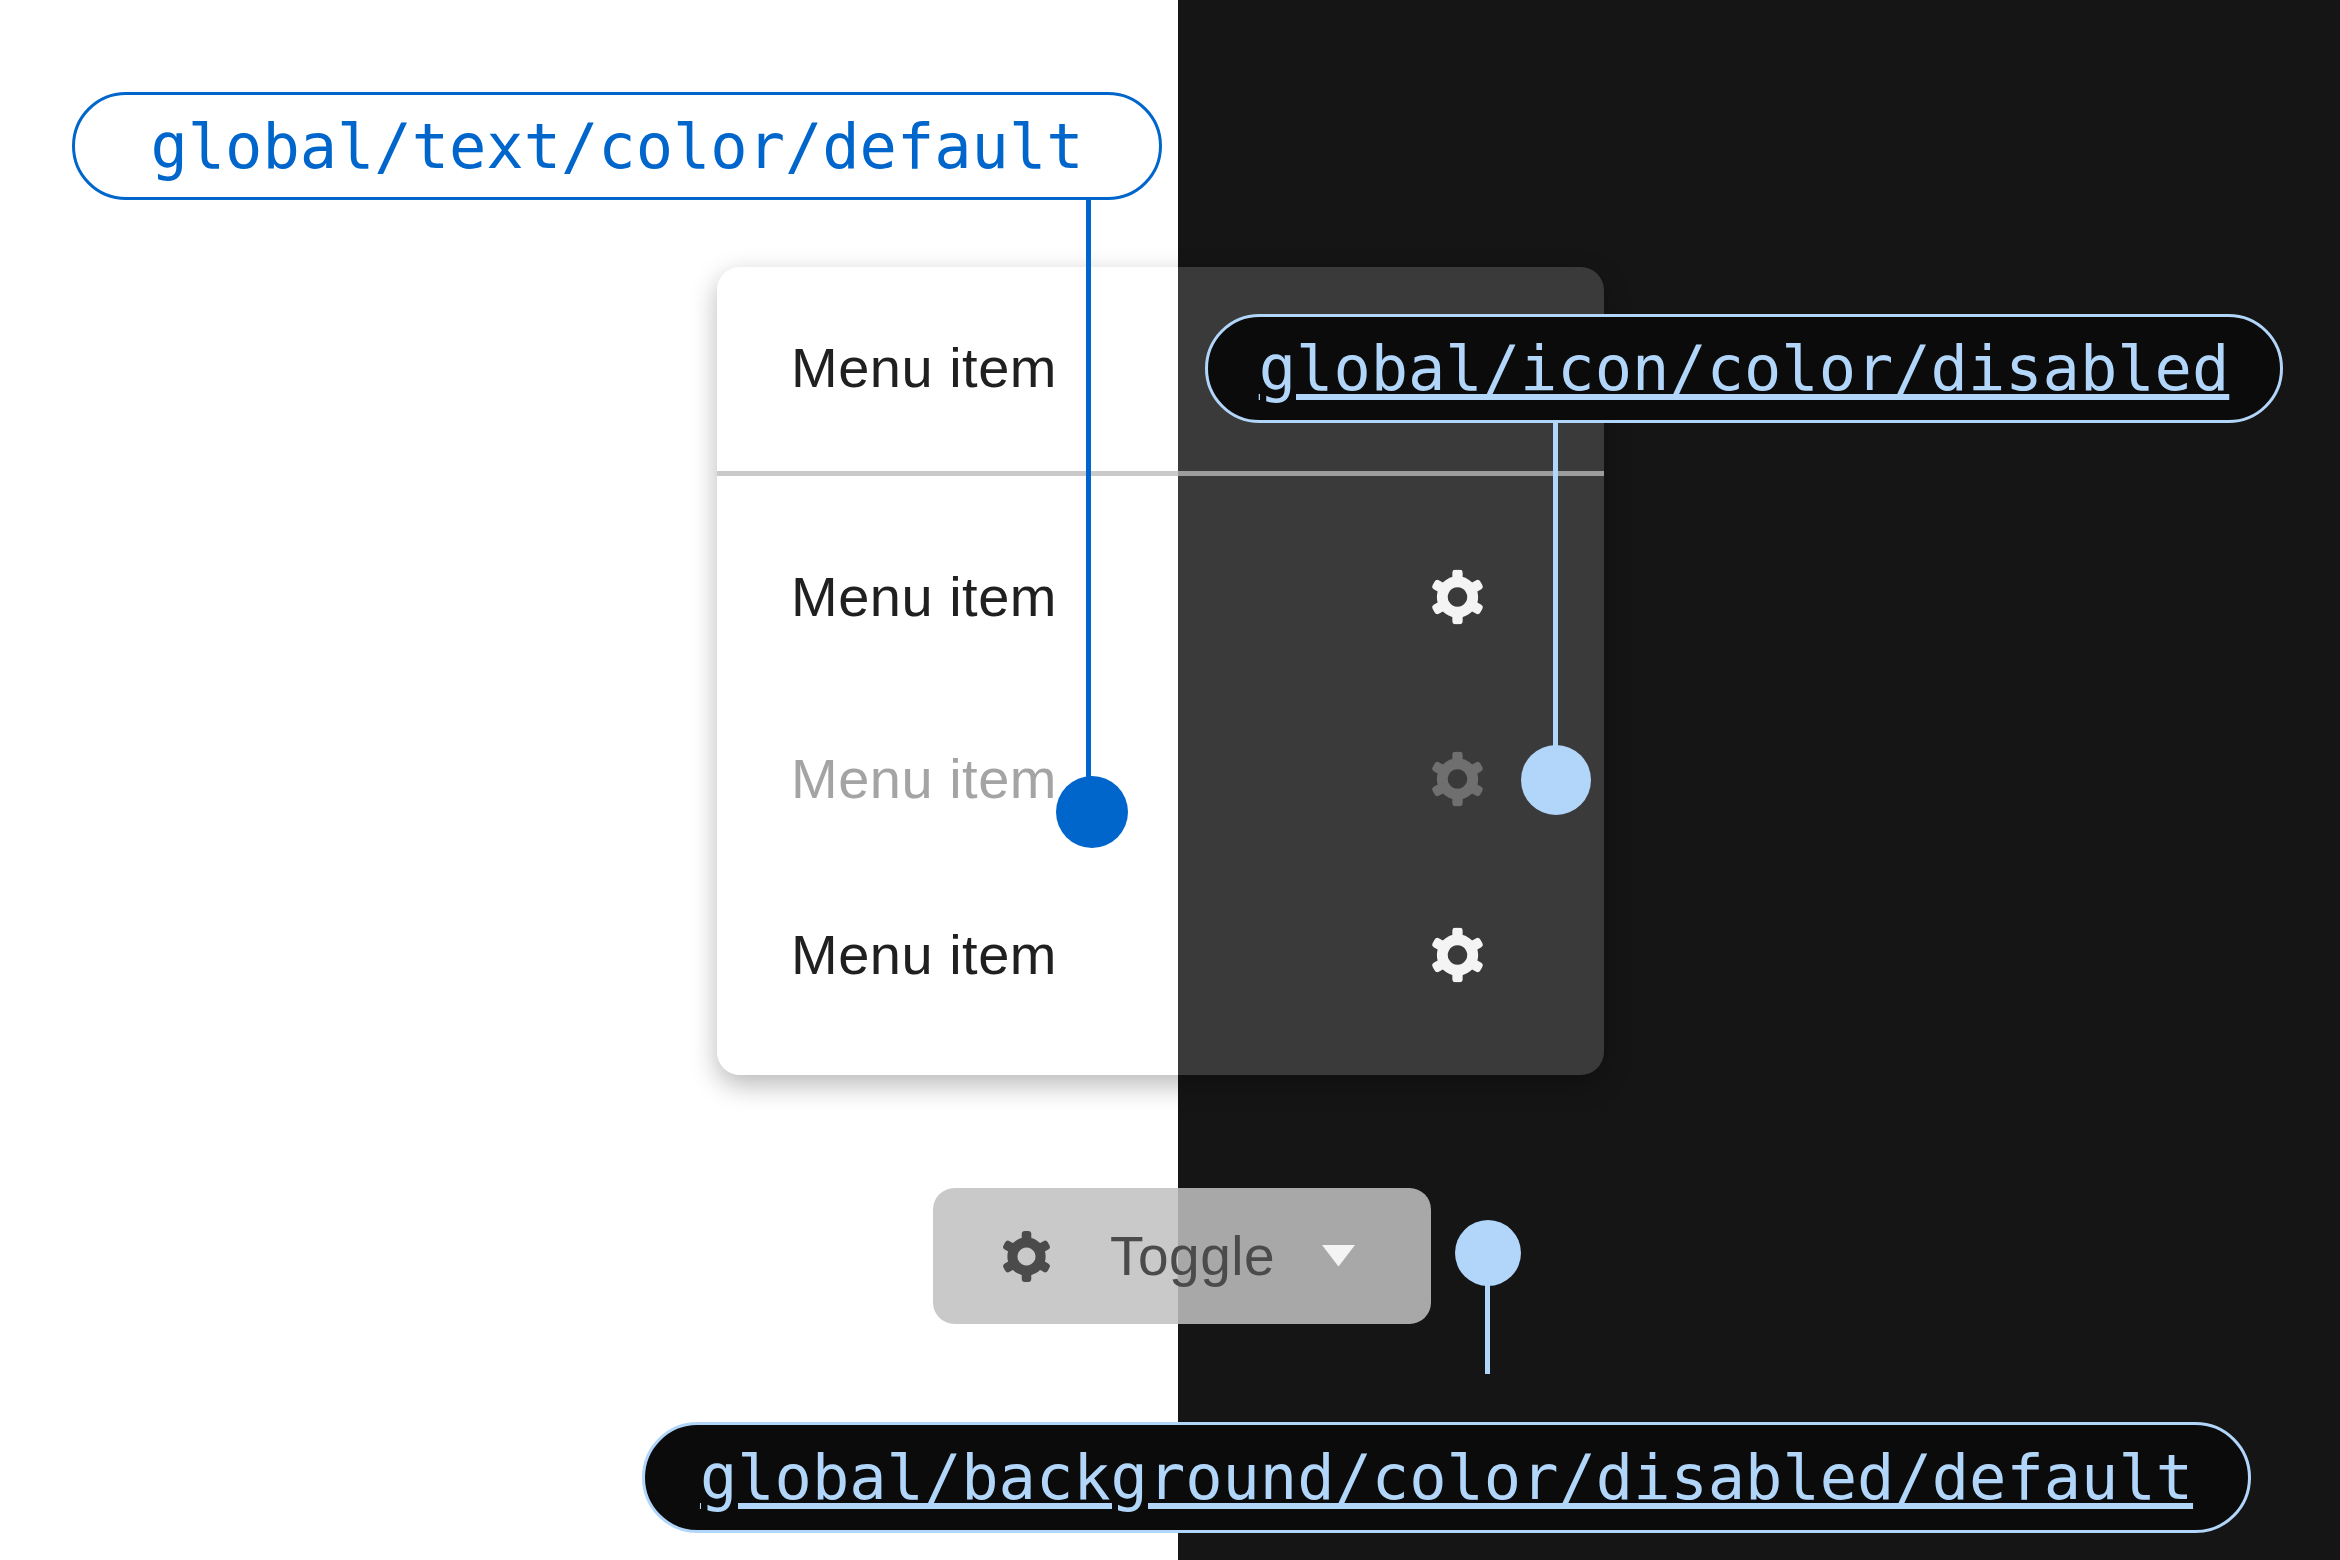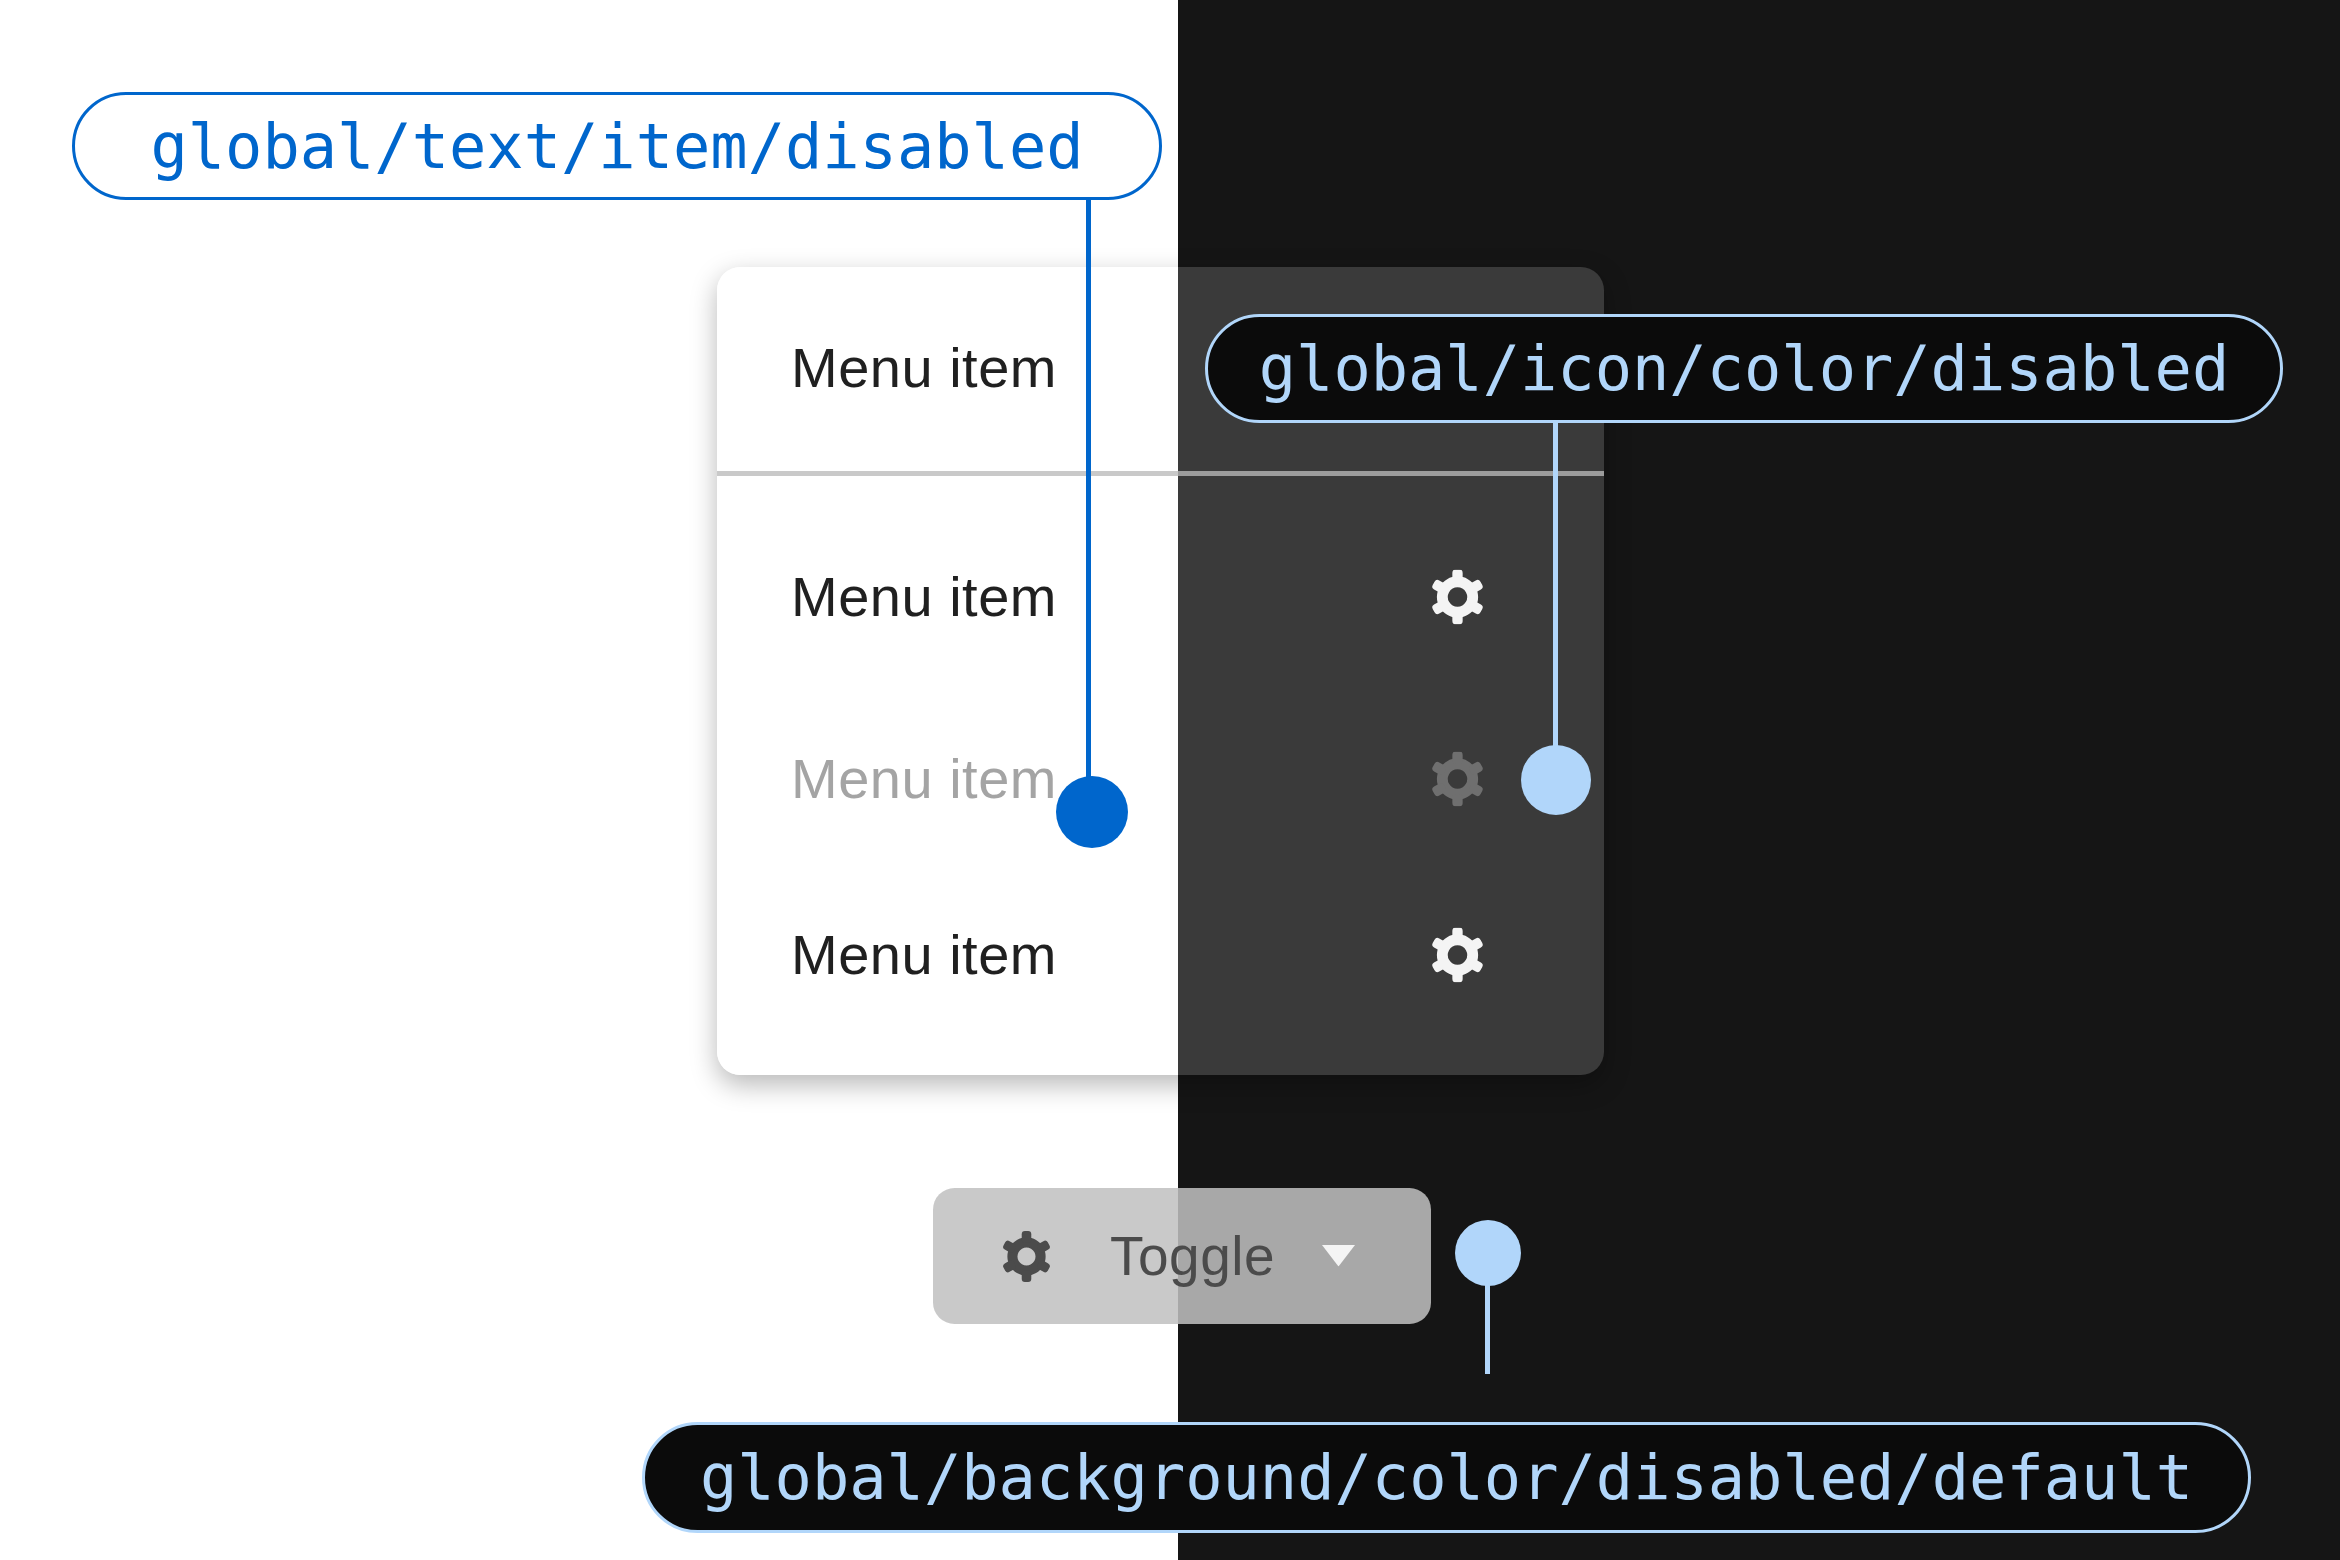--- a/index.html
+++ b/index.html
@@ -42,21 +42,21 @@
   }
   .menu-row.disabled .row-gear{color:var(--icon_disabled);}
   
   .pill{
     position:absolute; box-sizing:border-box; z-index:4;
     display:flex; align-items:center; justify-content:center;
     border:3.9px solid; border-radius:68px;
     font-family:"DejaVu Sans Mono", monospace; font-size:62px; white-space:nowrap;
   }
   .pill.blue{background:var(--page_light); border-color:var(--accent_blue); color:var(--accent_blue);}
-  .pill.lightblue{background:var(--pill_dark_bg); border-color:var(--accent_light_blue); color:var(--accent_light_blue);}
+  .pill.lightblue{background:var(--pill_dark_bg); border-color:var(--accent_light_blue); color:var(--accent_light_blue);text-decoration:underline;}
   .pill-text-token{left:72px; top:92px; width:1090px; height:108px;}
   .pill-icon-token{left:1205px; top:314px; width:1078px; height:109px;}
   .pill-bg-token{left:642px; top:1374px; width:1609px; height:111px;margin-top:48px;}
   
   .cline{position:absolute; width:4.9px; z-index:2;}
   .cline.blue{background:var(--accent_blue);}
   .cline.lightblue{background:var(--accent_light_blue);}
   .line-text{left:1086px; top:200px; height:612px;}
   .line-icon{left:1553px; top:423px; height:357px;}
   .line-bg{left:1485px; top:1253px; height:121px;}
@@ -122,21 +122,21 @@
     </div>
     <div class="menu-row" style="top:634px">
       <span class="label">Menu item</span>
       <svg class="row-gear" viewBox="0 0 56 56" width="55" height="55">
           <use href="#gear"></use>
         </svg>
     </div>
   </div>
 
   <div class="pill blue pill-text-token">
-    <span>global/text/item/disabled</span>
+    <span>global/text/color/default</span>
   </div>
   <div class="cline blue line-text"></div>
   <div class="dot blue dot-text"></div>
 
   <div class="pill lightblue pill-icon-token">
     <span>global/icon/color/disabled</span>
   </div>
   <div class="cline lightblue line-icon"></div>
   <div class="dot lightblue dot-icon"></div>
 

